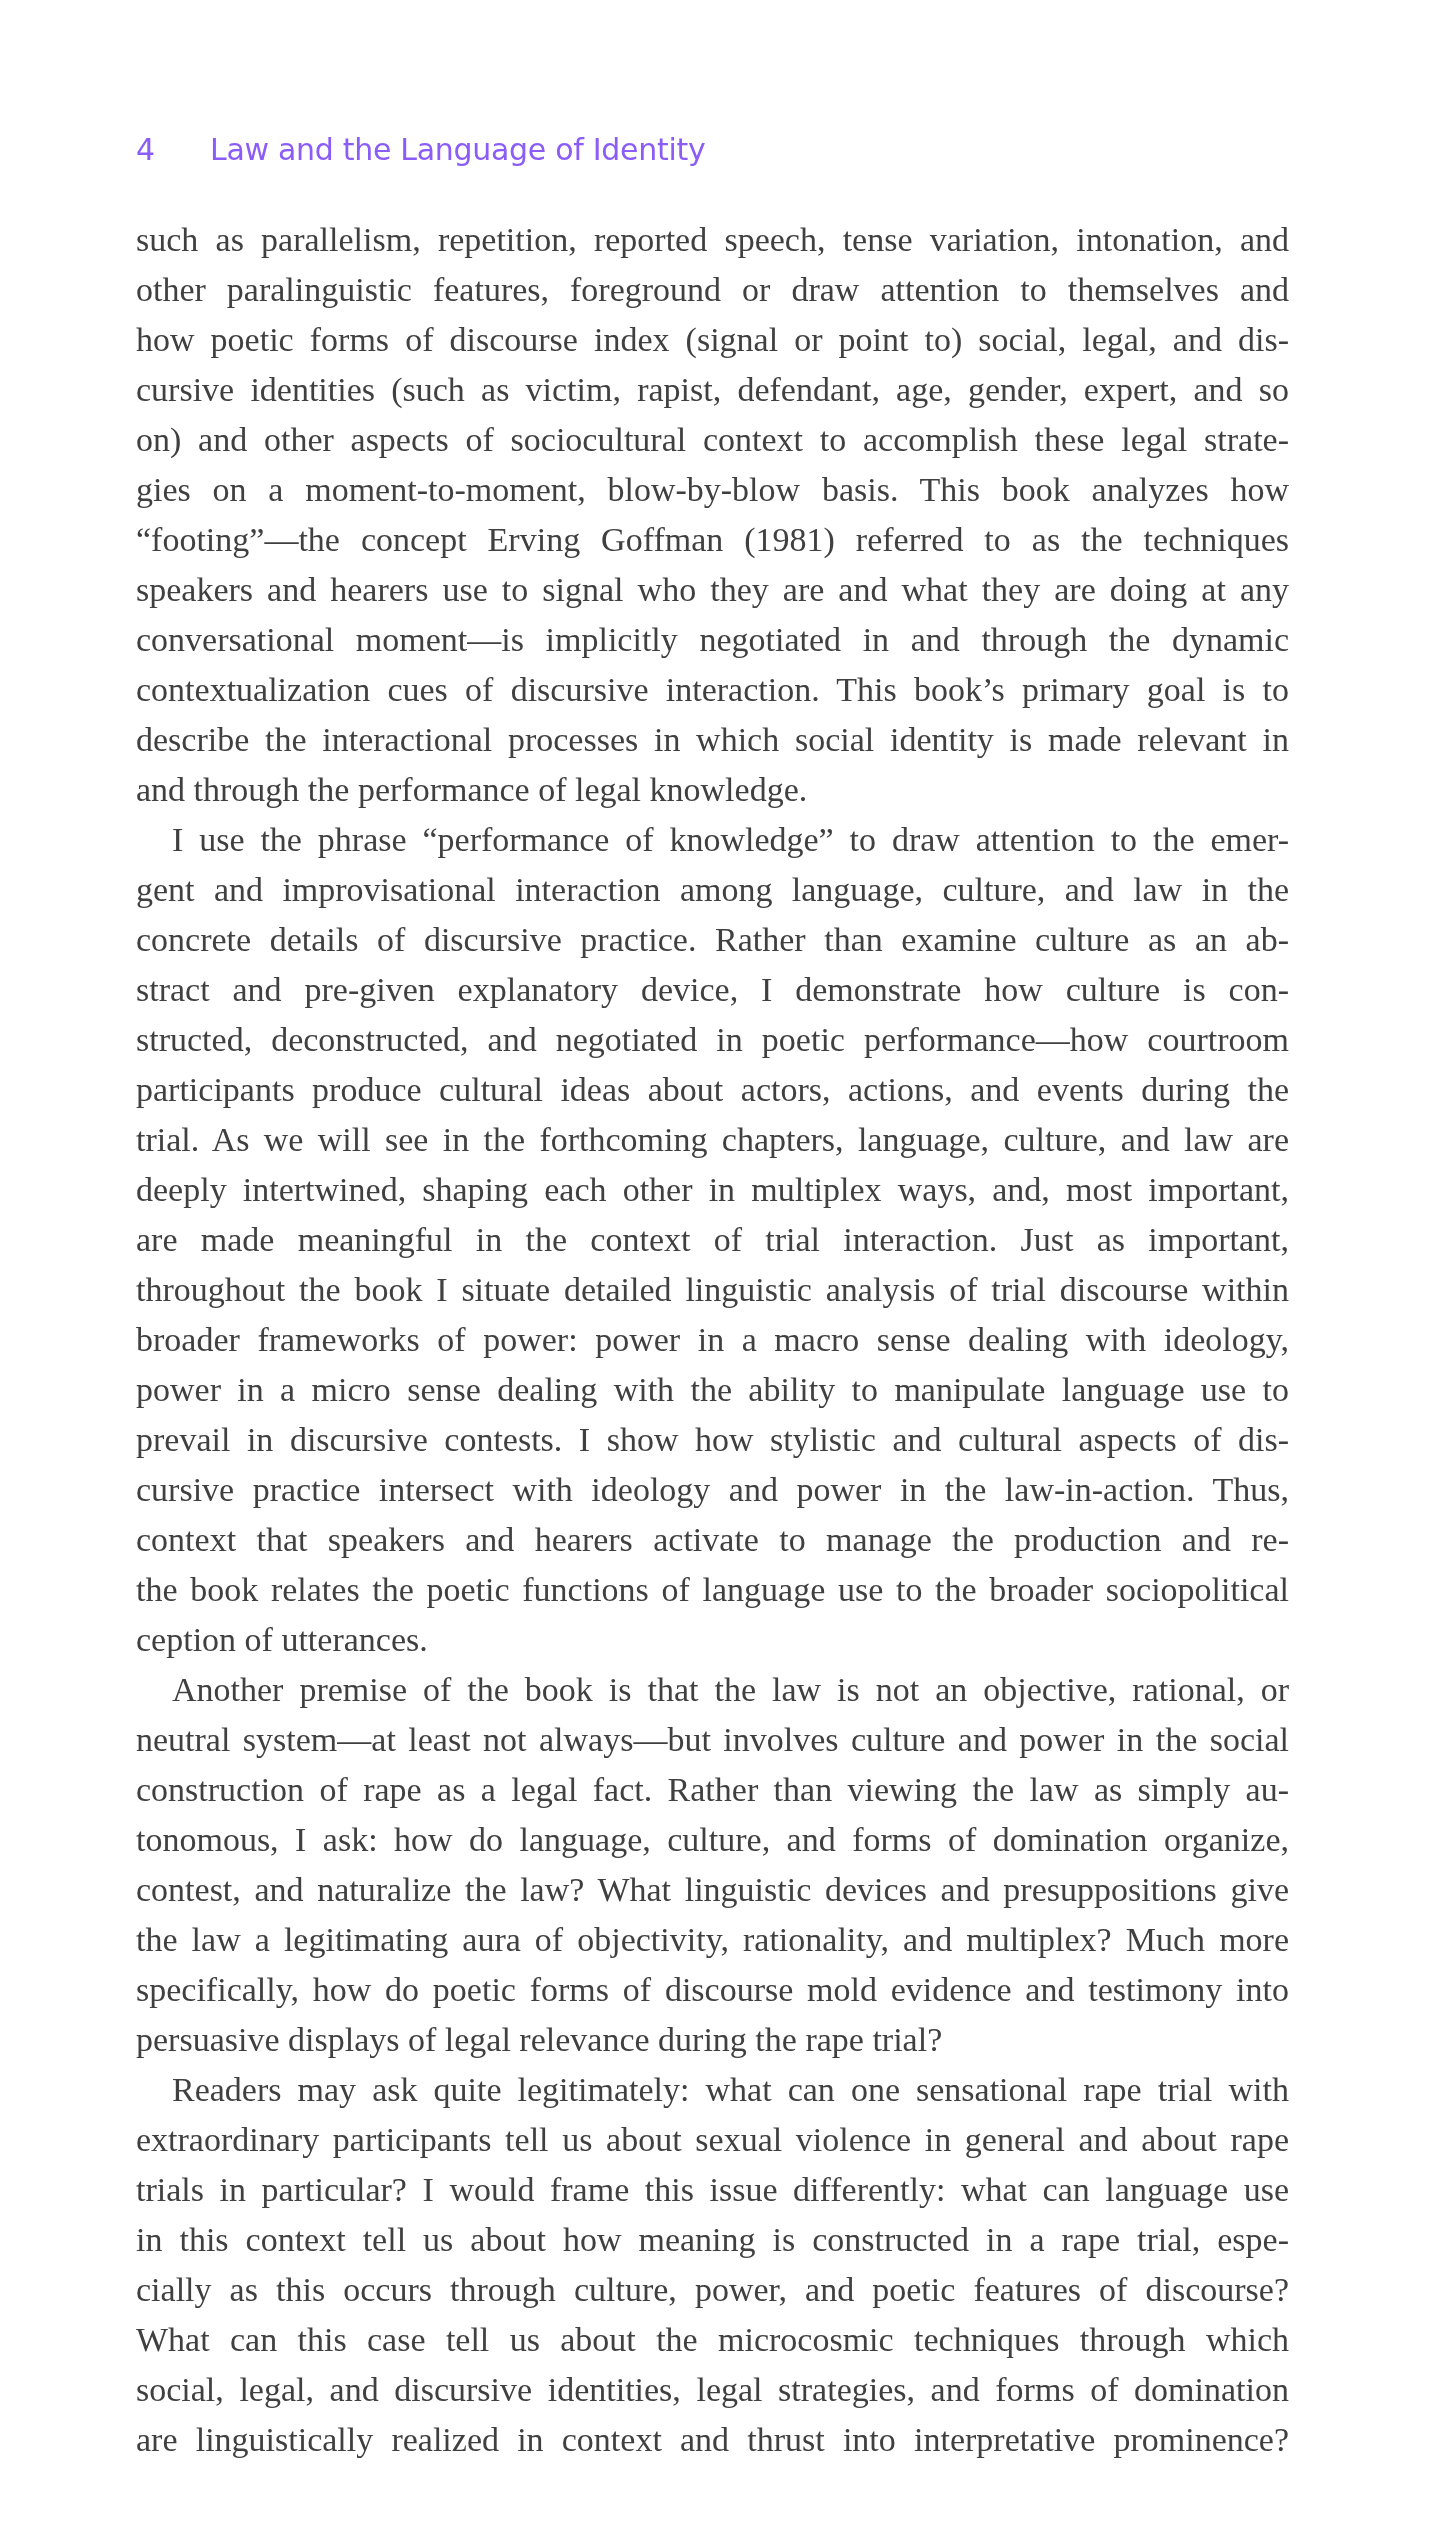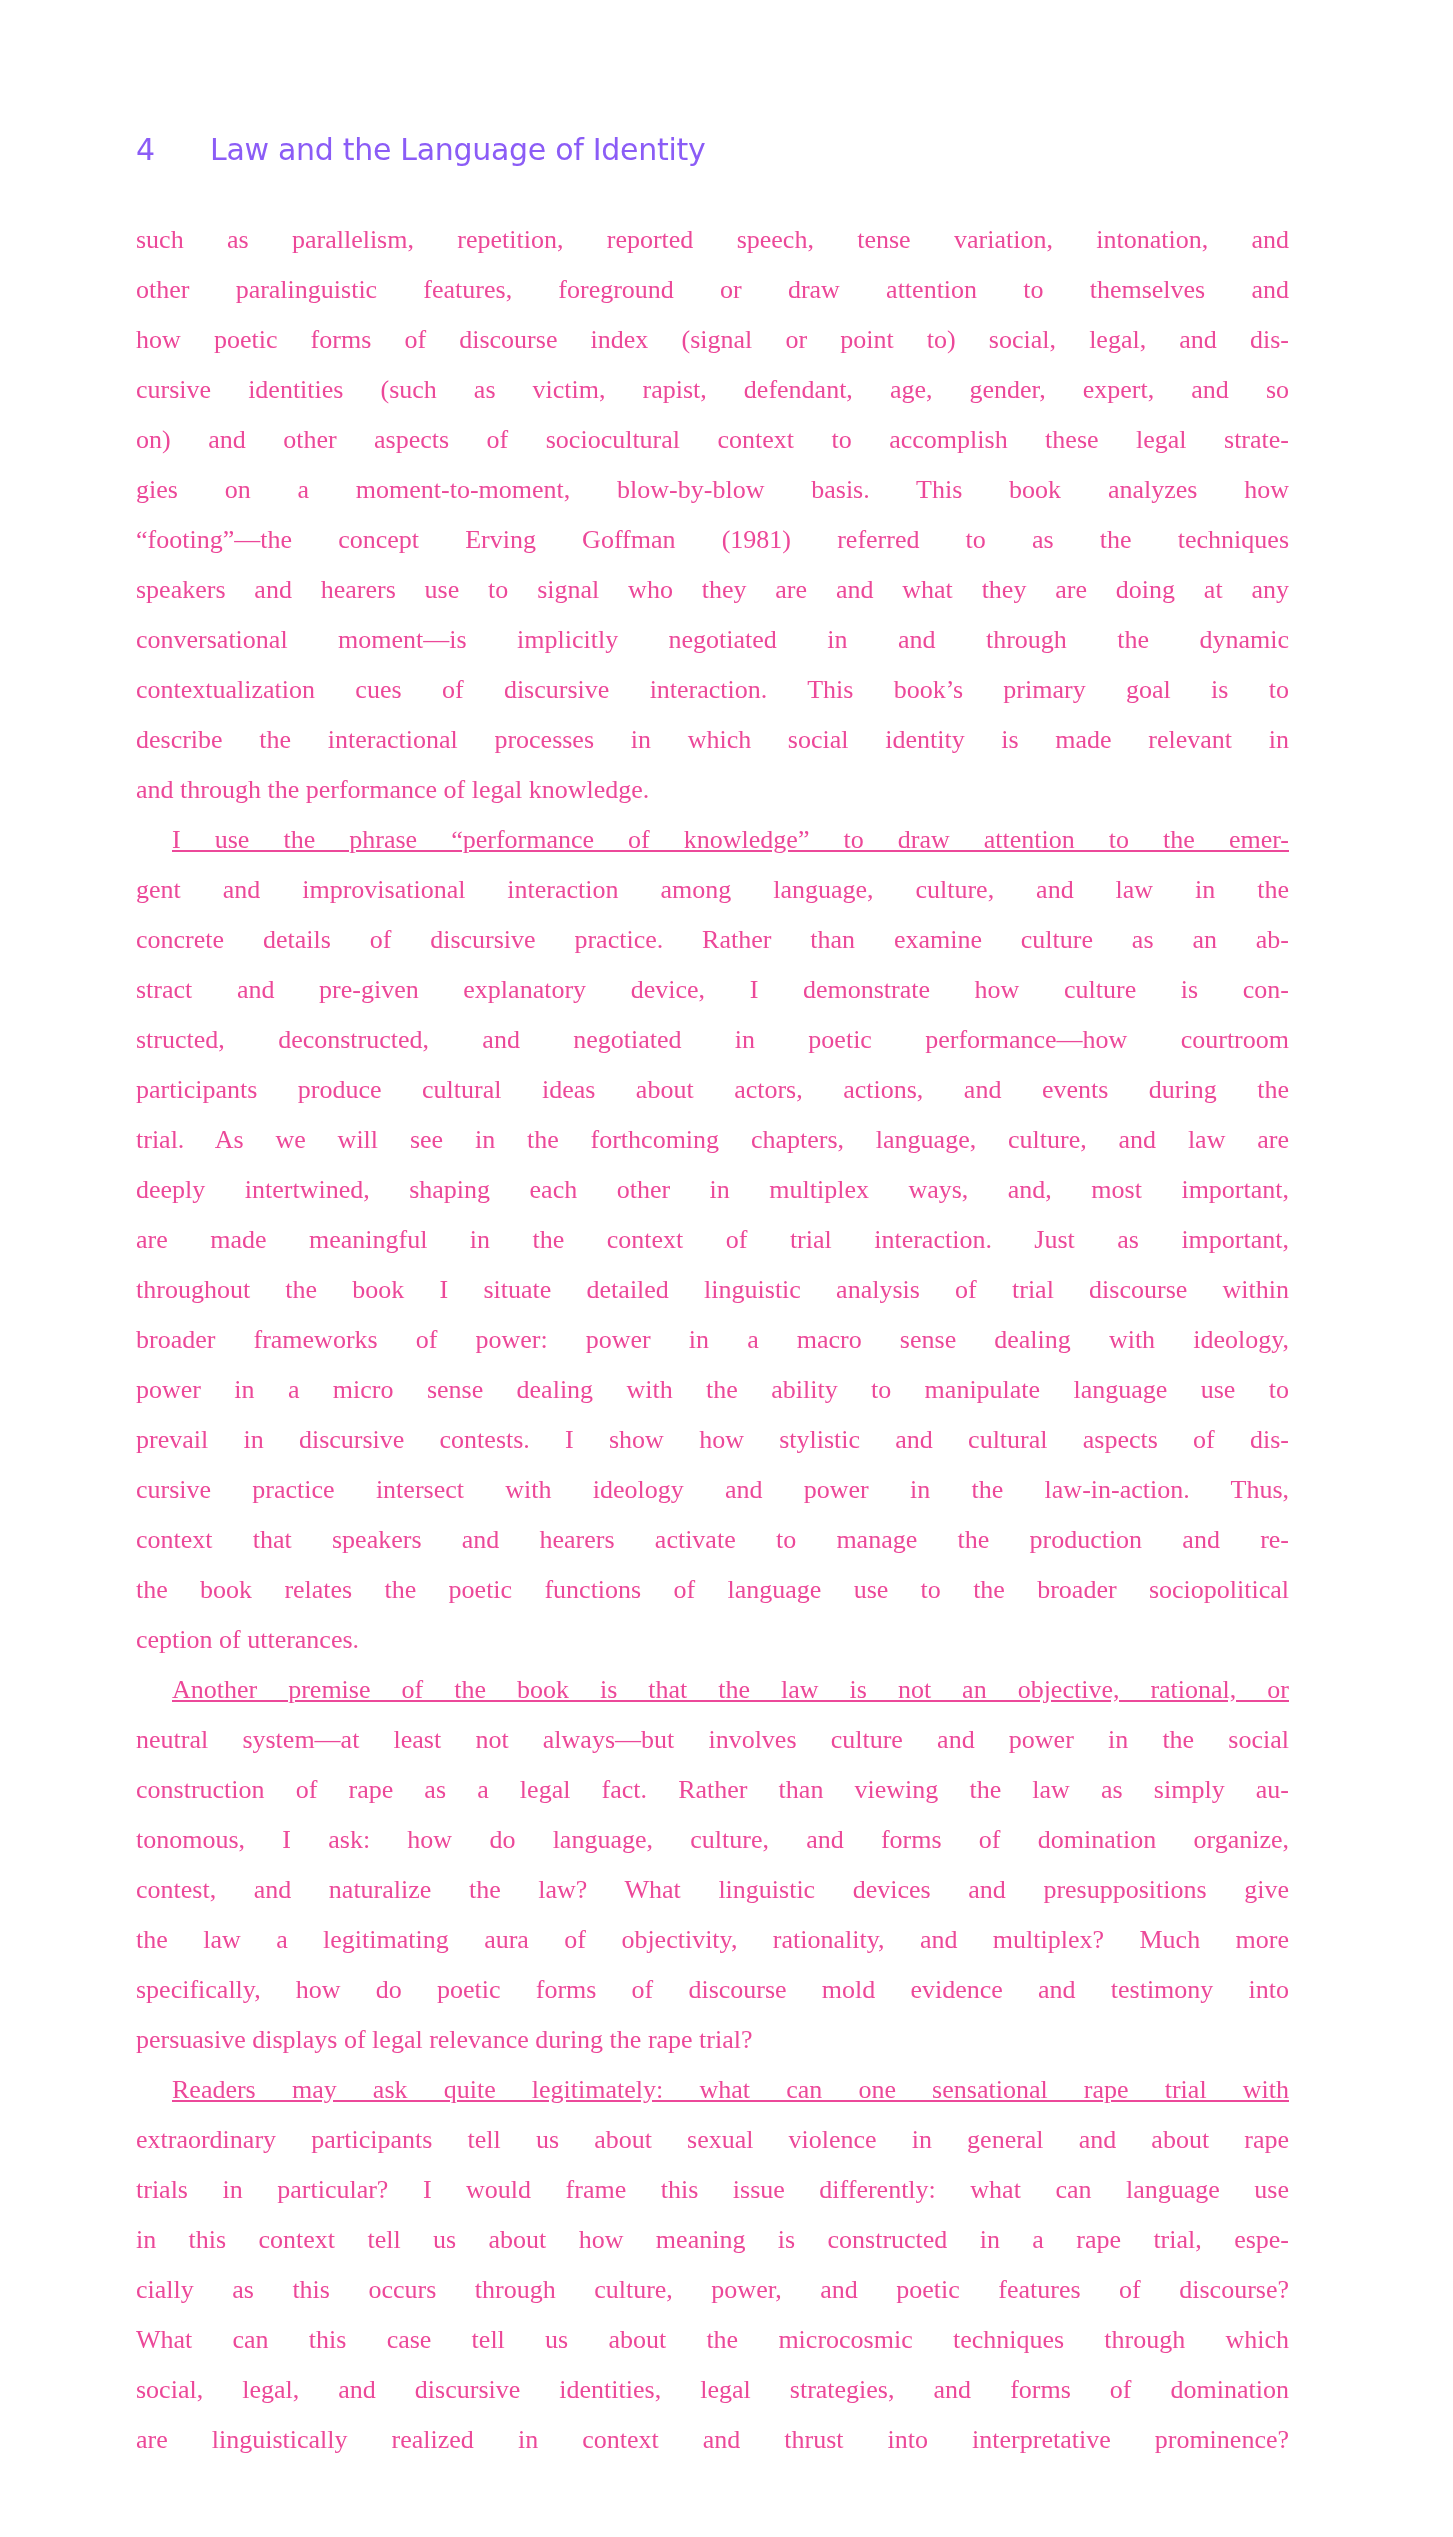--- a/index.html
+++ b/index.html
@@ -8,26 +8,26 @@
   .running-head {
     position: absolute; top: 127px; left: 0;
     font-family: "DejaVu Sans", "Liberation Sans", sans-serif;
     font-size: 30px; line-height: 45px; color: #8b5cf6;
     white-space: nowrap; letter-spacing: -0.3px;
   }
   .folio { display: inline-block; width: 74px; }
   .body { position: absolute; top: 215px; left: 0; width: 1153px; }
   .line {
     font-family: "Liberation Serif", "DejaVu Serif", serif;
-    font-size: 26px; line-height: 50px; height: 50px;
+    font-size: 34px; line-height: 50px; height: 50px;
     white-space: nowrap; text-align: justify; text-align-last: justify;
-    color: #ec4899;
+    color: #404040;
   }
   .line.last { text-align-last: left; }
-  .line.indent { padding-left: 36px; text-decoration: underline; }
+  .line.indent { padding-left: 36px; }
 </style>
 </head>
 <body>
 
 <div class="page">
   <div class="running-head">
     <span class="folio">4</span><span>Law and the Language of Identity</span>
   </div>
   <div class="body" id="body-text">
       <div class="line">such as parallelism, repetition, reported speech, tense variation, intonation, and</div>

